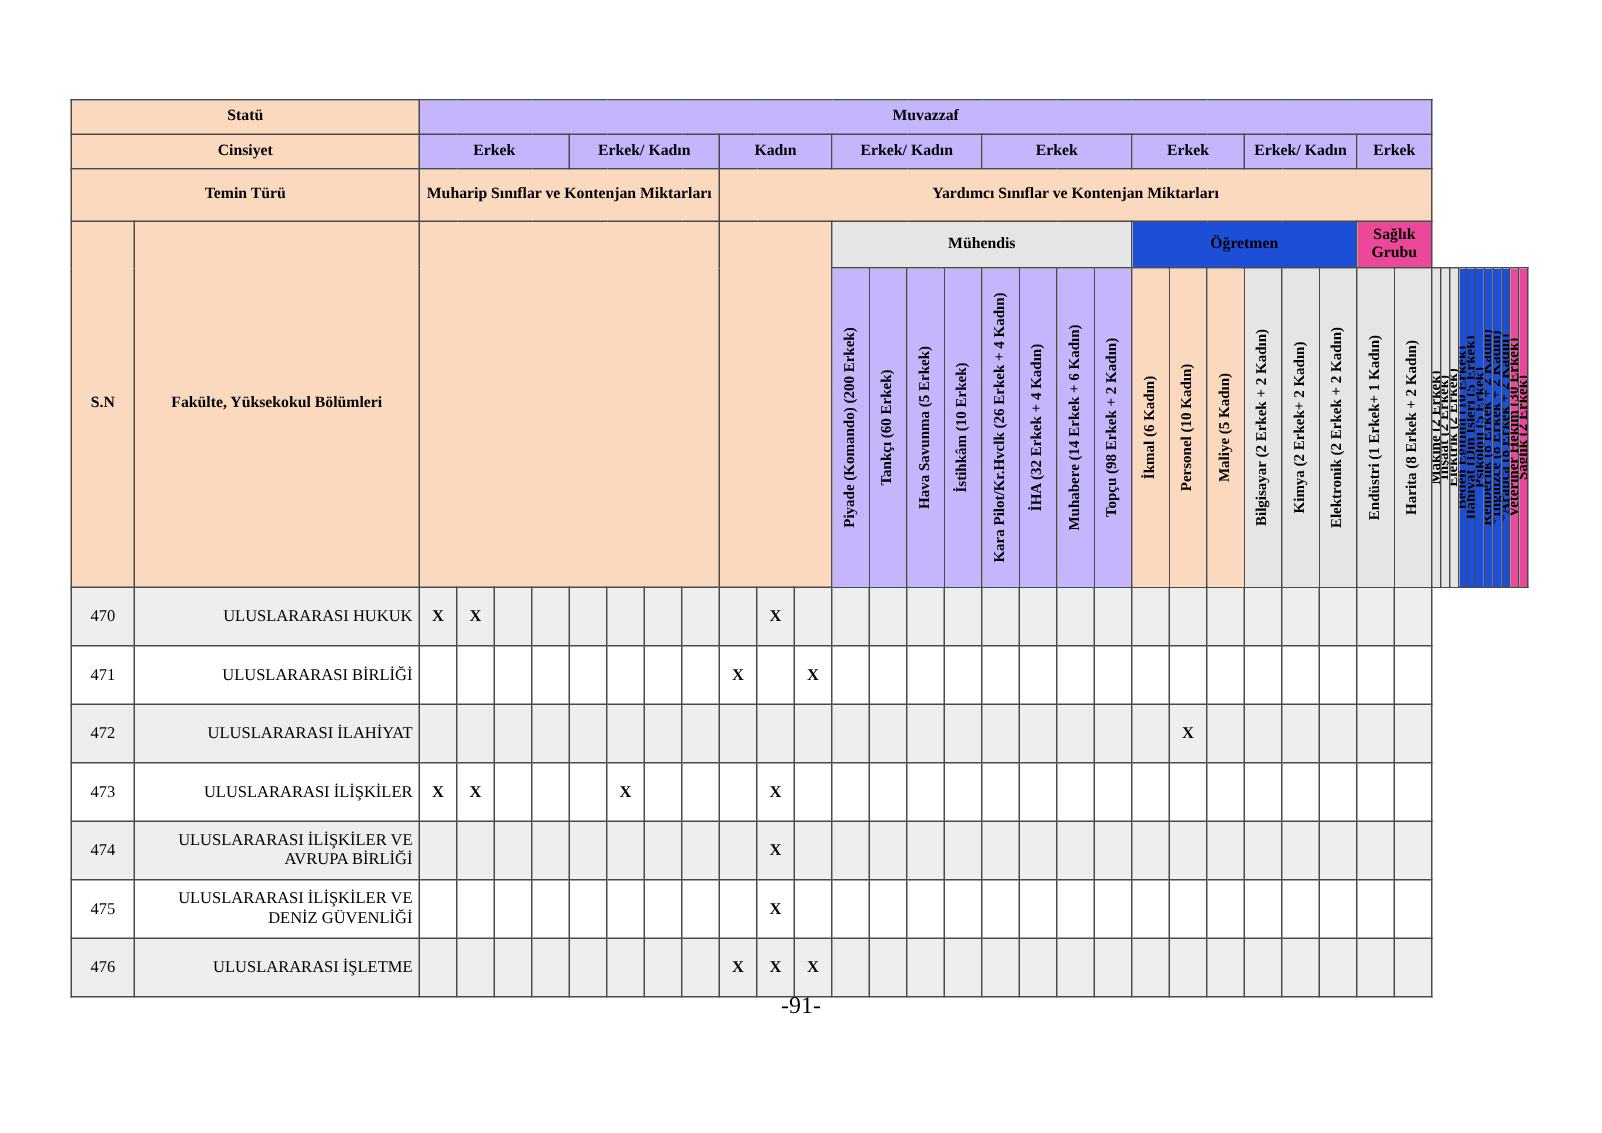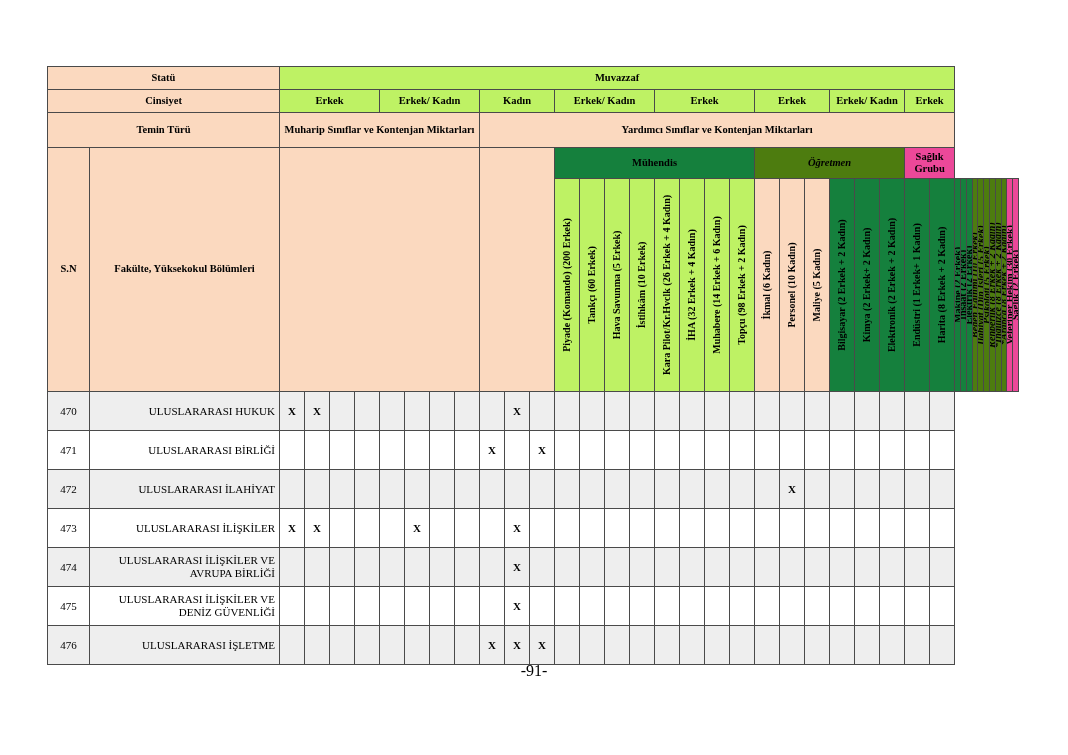--- a/index.html
+++ b/index.html
@@ -34,23 +34,23 @@
     padding: 0;
     font-weight: bold;
     font-size: 10.5px;
     text-align: center;
     vertical-align: middle;
     line-height: 1.15;
     overflow: hidden;
   }
   
   .peach   { background: #fbd9bf; }
-  .olive   { background: #bef264; }
-  .cream   { background: #15803d; }
-  .lilac   { background: #4d7c0f; font-style: italic; }
+  .olive   { background: #c4b5fd; }
+  .cream   { background: #e5e5e5; }
+  .lilac   { background: #1d4ed8; }
   .pink    { background: #ec4899; }
   .white   { background: #ffffff; }
   .zebra   { background: #eeeeee; }
 
   .hdr-row td { height: 22px; }
   .hdr-tur td { height: 34px; }
 
   
   .vhead {
     height: 212px;

